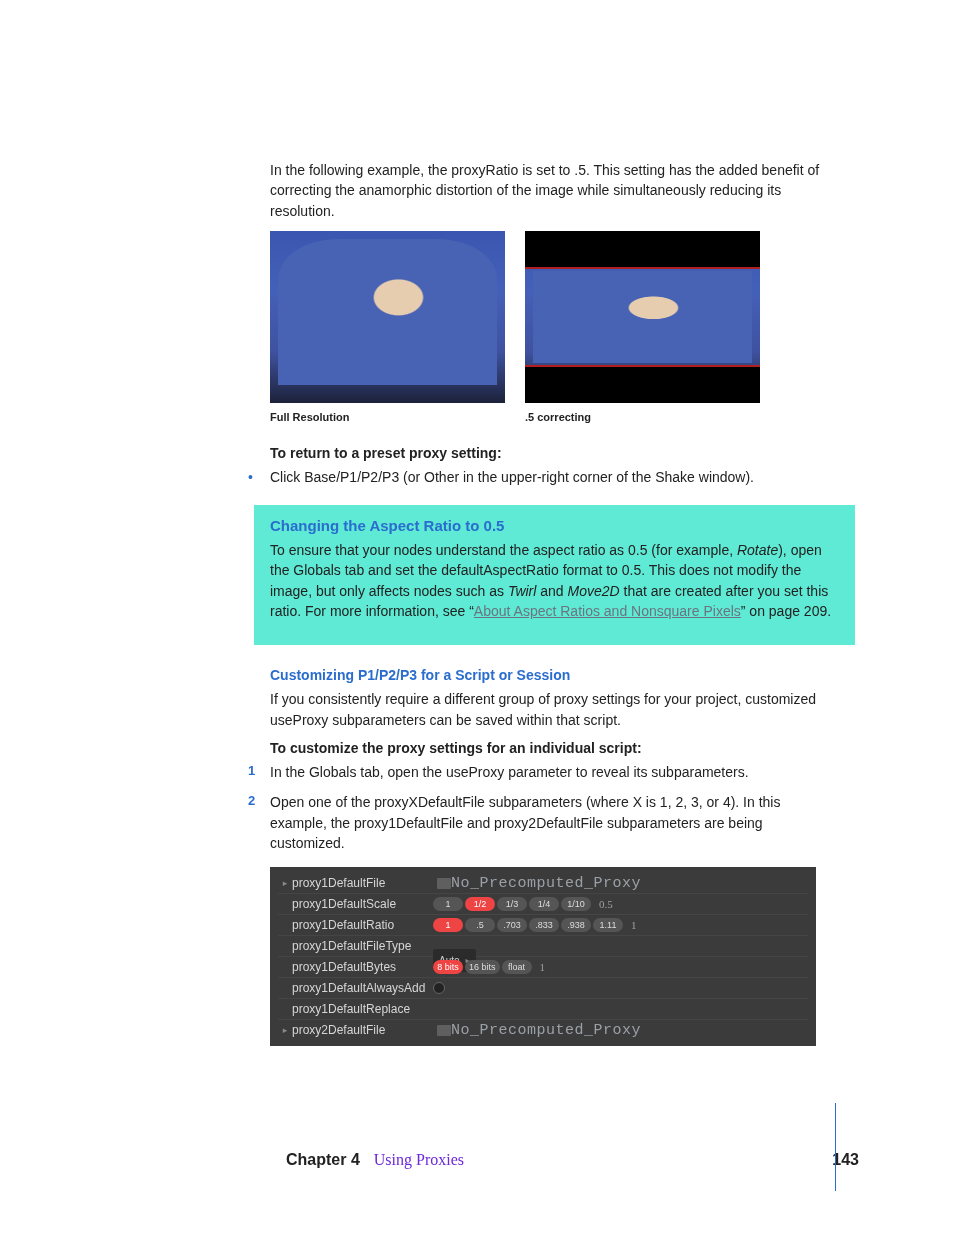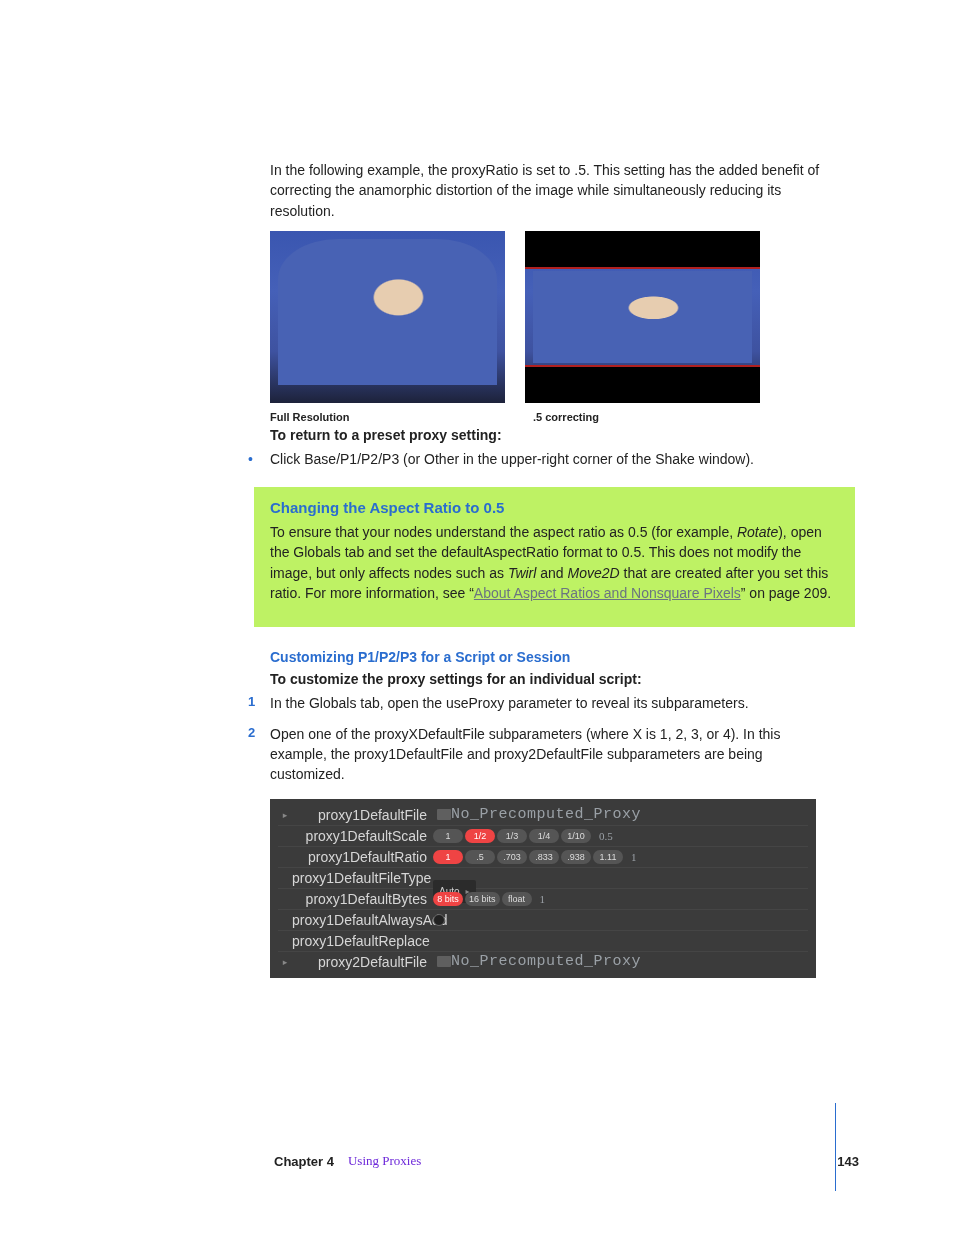--- a/index.html
+++ b/index.html
@@ -49,22 +49,22 @@
   
   .car-window {
     position: absolute; inset: 8px 8px 18px 8px;
     border-top-left-radius: 60px 40px;
     border-top-right-radius: 60px 40px;
     background: radial-gradient(ellipse at 55% 40%, #e7cdb0 0 14%, transparent 15%), #4862b4;
   }
   .fig-box.short .car-window { inset: 40px 8px 40px 8px; border-radius: 0; }
   .fig-captions {
     display: flex;
-    gap: 28px;
-    margin-bottom: 4px;
+    gap: 20px;
+    margin-bottom: 22px;
   }
   .fig-captions div {
     width: 235px;
     font-size: 11px;
     font-weight: 700;
   }
 
   .steps-heading { font-weight: 700; margin-bottom: 6px; }
   .bullet-row {
     display: flex;
@@ -74,21 +74,21 @@
   .bullet-row .marker {
     width: 22px;
     flex: 0 0 22px;
     color: #2a6dcf;
     font-size: 14px;
     line-height: 1.45;
   }
   .bullet-row .txt { flex: 1; line-height: 1.45; }
 
   .callout {
-    background: #bef264;
+    background: #5eead4;
     padding: 12px 16px 14px 16px;
     margin: 0 -16px 22px -16px;
   }
   .callout h3 {
     margin: 0 0 6px 0;
     font-size: 15px;
     font-weight: 600;
     color: #2a6dcf;
   }
   .callout .link { color: #6b7580; text-decoration: underline; }
@@ -140,24 +140,24 @@
   .ui-tree {
     width: 14px;
     flex: 0 0 14px;
     text-align: center;
     color: #888;
     font-size: 9px;
   }
   .ui-label {
     width: 135px;
     flex: 0 0 135px;
-    text-align: right;
+    text-align: left;
     padding-right: 6px;
     color: #d6d6d6;
-    font-size: 14px;
+    font-size: 12px;
   }
   .ui-field {
     flex: 1;
     display: flex;
     align-items: center;
     gap: 2px;
   }
   .ui-textval {
     color: #9aa0a6;
     font-family: Liberation Mono, monospace;
@@ -196,26 +196,26 @@
   }
   .folder-icon {
     width: 14px; height: 11px;
     background: #5f5f5f;
     border-radius: 1px;
     margin-left: 4px;
   }
 
   .footer {
     position: absolute;
-    left: 274px;
+    left: 286px;
     right: 95px;
     bottom: 66px;
     display: flex;
     align-items: center;
-    font-size: 13px;
+    font-size: 16px;
   }
   .footer .chap-label { font-weight: 700; margin-right: 14px; }
   .footer .chap-title { color: #6d28d9; font-family: Liberation Serif, serif; }
   .footer .pagenum { margin-left: auto; font-weight: 700; }
   .footer-rule {
     position: absolute;
     right: 118px;
     bottom: 44px;
     width: 1px;
     height: 88px;
@@ -250,20 +250,21 @@
   </div>
 
   <div class="callout">
     <h3>Changing the Aspect Ratio to 0.5</h3>
     <p>
       <span>To ensure that your nodes understand the aspect ratio as 0.5 (for example, </span><span class="italic">Rotate</span><span>), open the Globals tab and set the defaultAspectRatio format to 0.5. This does not modify the image, but only affects nodes such as </span><span class="italic">Twirl</span><span> and </span><span class="italic">Move2D</span><span> that are created after you set this ratio. For more information, see “</span><a href="#" class="link">About Aspect Ratios and Nonsquare Pixels</a><span>” on page 209.</span>
     </p>
   </div>
 
   <h2 class="section">Customizing P1/P2/P3 for a Script or Session</h2>
+  <p>If you consistently require a different group of proxy settings for your project, customized useProxy subparameters can be saved within that script.</p>
 
   <div class="steps-heading">To customize the proxy settings for an individual script:</div>
   <ol class="steps">
     <li>
       <span class="num">1</span>
       <span class="txt">In the Globals tab, open the useProxy parameter to reveal its subparameters.</span>
     </li>
     <li>
       <span class="num">2</span>
       <span class="txt">Open one of the proxyXDefaultFile subparameters (where X is 1, 2, 3, or 4). In this example, the proxy1DefaultFile and proxy2DefaultFile subparameters are being customized.</span>

